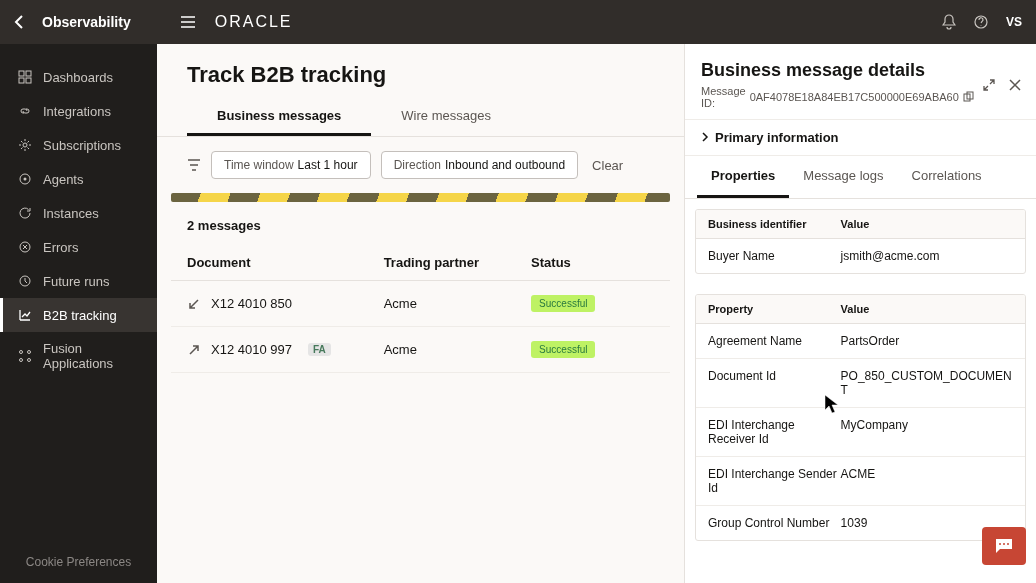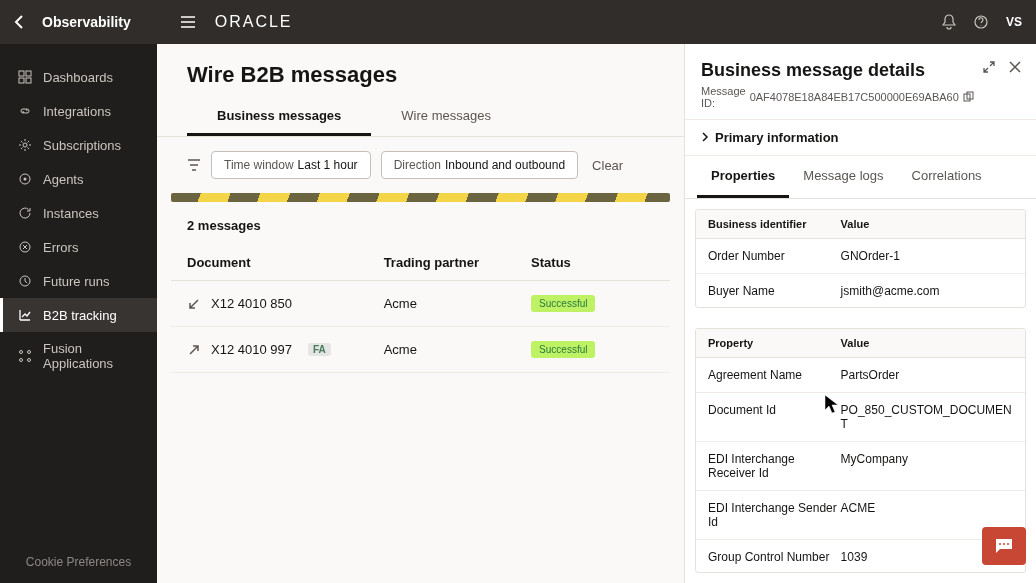--- a/index.html
+++ b/index.html
@@ -49,21 +49,21 @@
     .col-doc { flex: 1.6; }
     .col-tp { flex: 1.2; }
     .col-status { flex: 1; }
     
     .table-row { display: flex; padding: 14px 16px; align-items: center; border-bottom: 1px solid #efece8; font-size: 13px; color: #161513; }
     .row-icon { width: 16px; display:flex; align-items:center; margin-right:8px; color:#5b5652;}
     .fa-badge { display:inline-block; background:#e5e5e5; color:#47795b; font-size:10px; padding:1px 5px; border-radius:3px; margin-left:16px; font-weight:600;}
     .status-badge { display:inline-block; background:#bef264; color:#2a7a3f; font-size:10px; padding:3px 8px; border-radius:3px; font-weight:500;}
     
     .details { width: 352px; background: #fff; border-left: 1px solid #e5e1dd; display: flex; flex-direction: column; overflow-y:auto; flex-shrink:0;}
-    .details-header { padding: 16px 16px 10px 16px; display:flex; align-items:flex-start;}
+    .details-header { padding: 16px 16px 10px 16px; display:flex; align-items:center;}
     .details-title-block { flex:1; }
     .details-title { font-size: 18px; font-weight: 700; color: #161513; margin-bottom: 4px;}
     .details-subtitle { font-size: 11px; color: #5b5652; display:flex; align-items:center; gap:4px;}
     .details-actions { display:flex; gap:12px; margin-left:8px;}
     .details-action { cursor:pointer; color:#5b5652; display:flex;}
     
     .primary-info { display:flex; align-items:center; gap:6px; padding: 10px 16px; font-size: 13px; font-weight:600; color:#161513; border-top:1px solid #efece8; border-bottom:1px solid #efece8;}
     
     .detail-tabs { display: flex; padding: 0 12px; border-bottom: 1px solid #e5e1dd; gap: 0;}
     .detail-tab { padding: 12px 14px; font-size: 13px; color: #5b5652; cursor: pointer; border-bottom: 3px solid transparent;}
@@ -197,21 +197,21 @@
         </span>
         <span>Fusion Applications</span>
       </div>
     <div class="sidebar-spacer"></div>
     <div class="cookie-pref">Cookie Preferences</div>
   </div>
 
   <div class="main">
     <div class="content">
       <div class="content-header">
-        <div class="page-title">Wire B2B messages</div>
+        <div class="page-title">Track B2B tracking</div>
       </div>
       <div class="tabs">
         <div class="tab active">Business messages</div>
         <div class="tab">Wire messages</div>
       </div>
       <div class="filter-bar">
         <div class="filter-icon">
           <svg width="14" height="12" viewBox="0 0 14 12" fill="none">
               <path d="M1 1h12M3 6h8M5 11h4" stroke="#5b5652" stroke-width="1.5"></path>
             </svg>
@@ -298,24 +298,20 @@
         <div class="detail-tab active">Properties</div>
         <div class="detail-tab">Message logs</div>
         <div class="detail-tab">Correlations</div>
       </div>
       <div class="prop-table">
         <div class="prop-head">
             <div class="prop-key">Business identifier</div>
             <div class="prop-val">Value</div>
           </div>
         <div class="prop-row">
-            <div class="prop-key">Order Number</div>
-            <div class="prop-val">GNOrder-1</div>
-          </div>
-        <div class="prop-row">
             <div class="prop-key">Buyer Name</div>
             <div class="prop-val">jsmith@acme.com</div>
           </div>
       </div>
       <div class="prop-table">
         <div class="prop-head">
             <div class="prop-key">Property</div>
             <div class="prop-val">Value</div>
           </div>
         <div class="prop-row">

